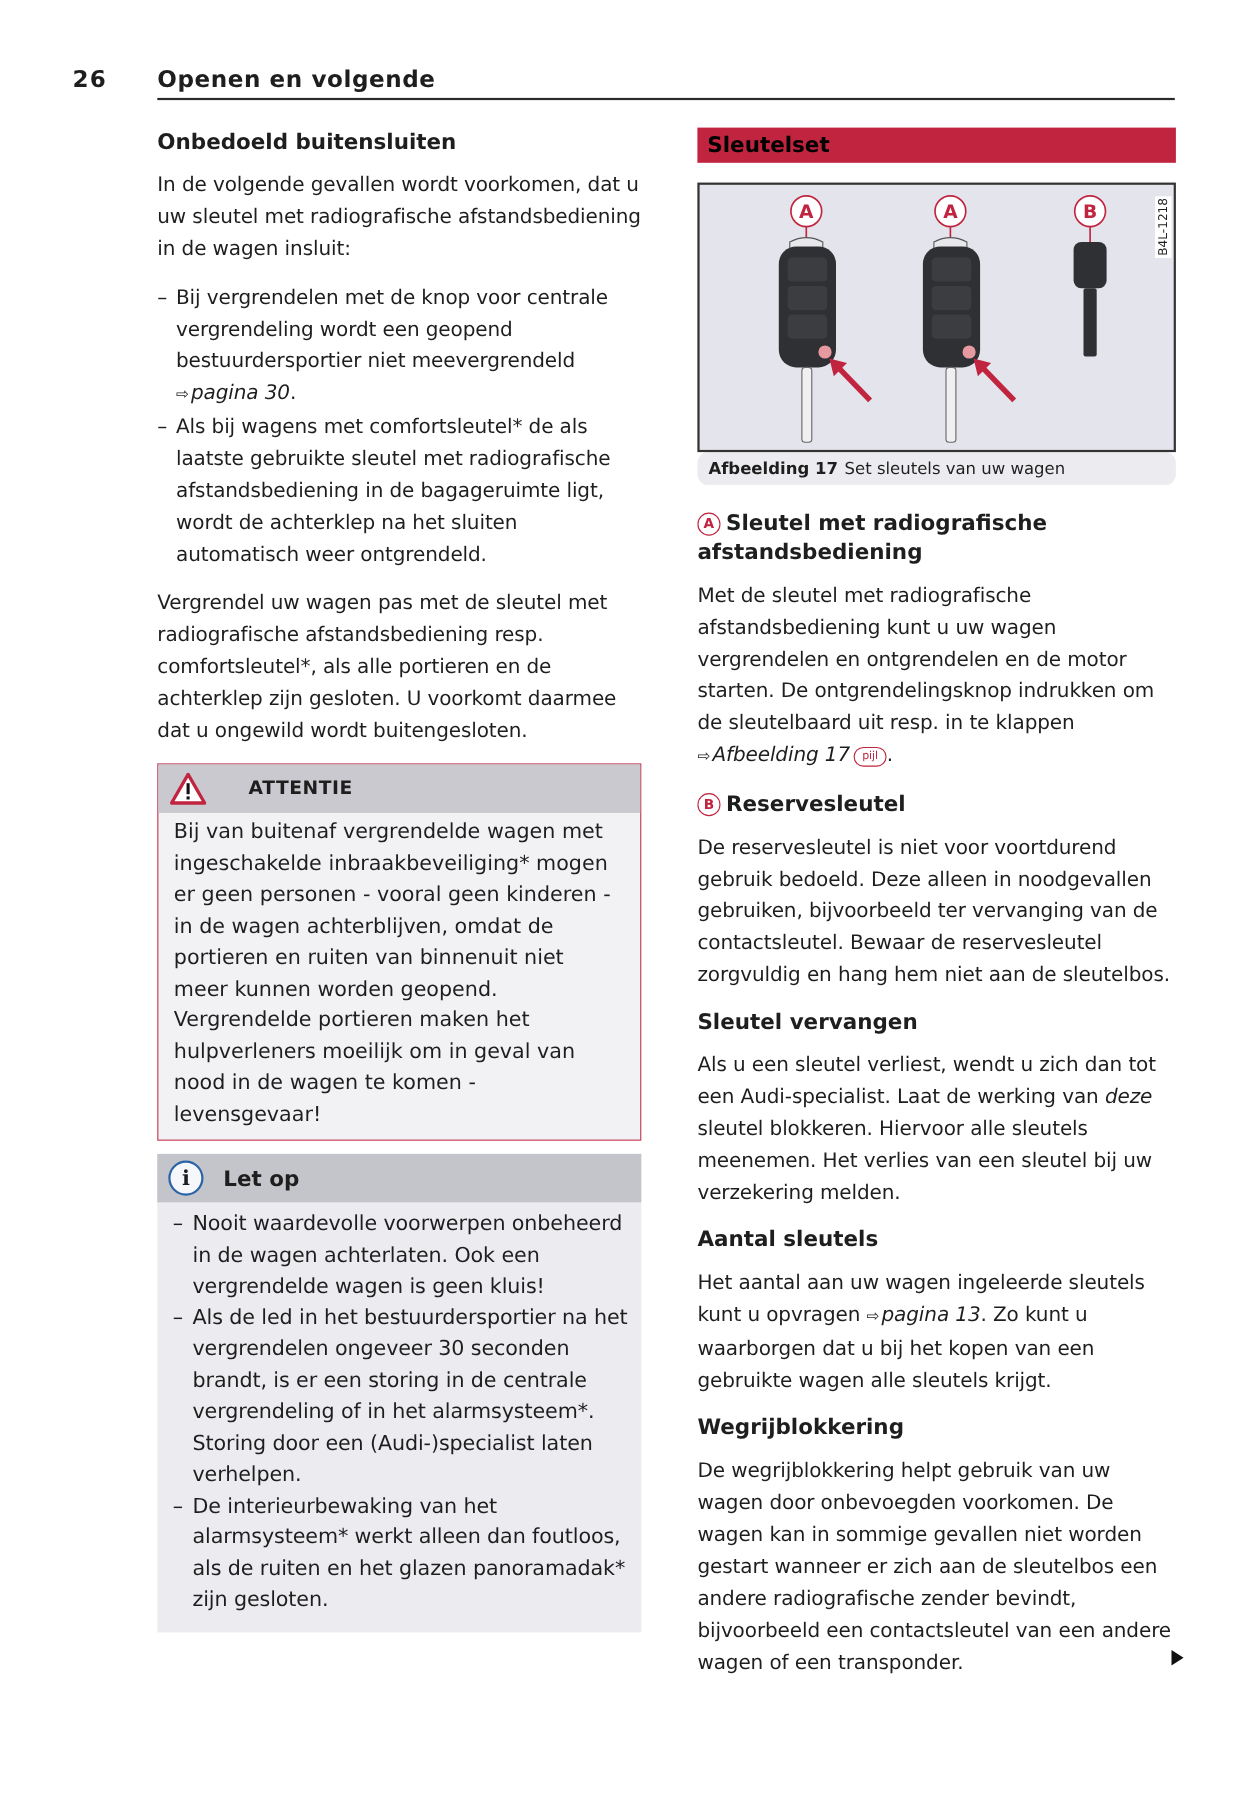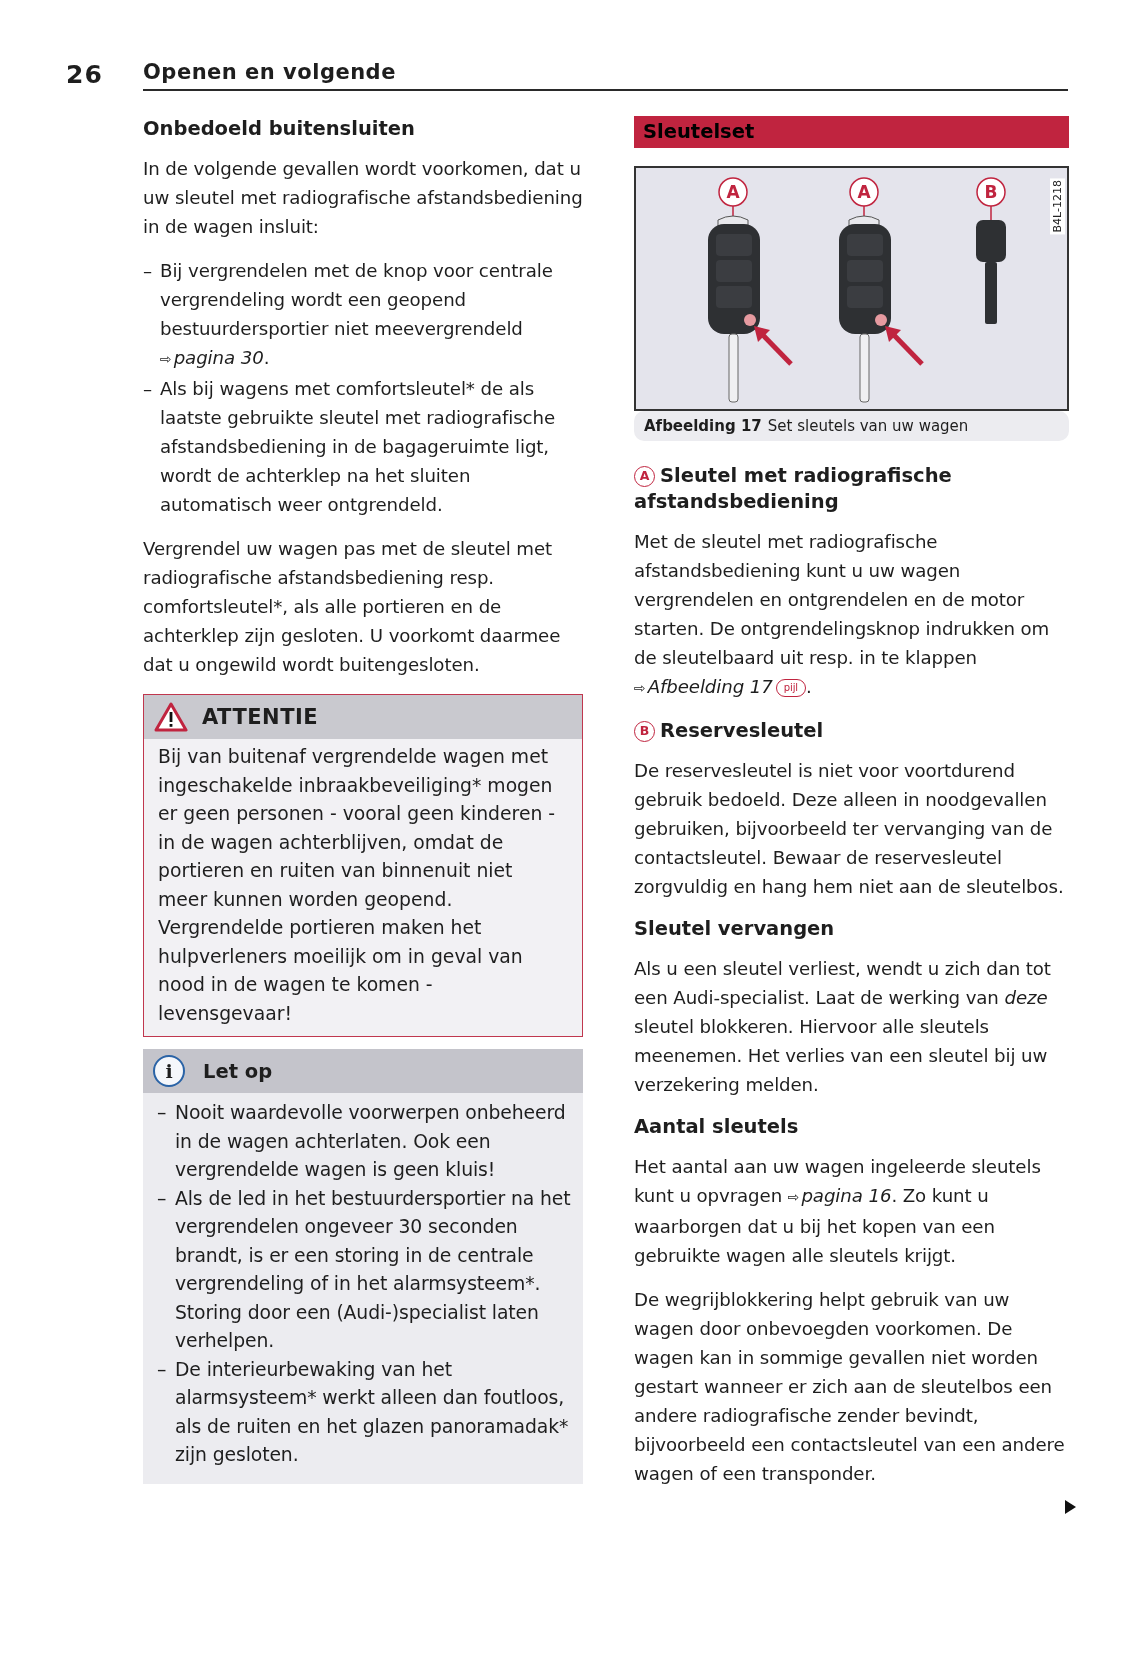--- a/index.html
+++ b/index.html
@@ -1,40 +1,40 @@
 <!DOCTYPE html>
 <html><head>
 <meta charset="utf-8">
 <style>
   * { box-sizing: border-box; margin: 0; padding: 0; }
   html, body { width: 1142px; height: 1654px; background: #ffffff; }
   body { position: relative; font-family: "DejaVu Sans", sans-serif; color: #1e1e1e; overflow: hidden; }
 
-  .page-number { position: absolute; left: 66px; top: 60px; font-size: 25px; font-weight: bold; letter-spacing: 1px; }
+  .page-number { position: absolute; left: 66px; top: 60px; font-size: 21px; font-weight: bold; letter-spacing: 1px; }
   .running-title { position: absolute; left: 143px; top: 60px; font-size: 21px; font-weight: bold; letter-spacing: 0.5px; }
   .header-rule { position: absolute; left: 143px; top: 89px; width: 925px; height: 2px; background: #2a2a2a; }
 
   .col { position: absolute; top: 116px; }
   .col-left { left: 143px; width: 440px; }
   .col-right { left: 634px; width: 435px; }
 
   .h2 { font-size: 19.5px; font-weight: bold; line-height: 26px; margin-bottom: 12px; }
   .p { font-size: 18.2px; line-height: 29px; margin-bottom: 15px; letter-spacing: -0.1px; }
   .ital { font-style: italic; }
   .arrow-ref { font-size: 14px; margin-right: 2px; }
 
   ul.dash { list-style: none; margin-bottom: 15px; }
   ul.dash li { position: relative; padding-left: 17px; font-size: 18.2px; line-height: 29px; letter-spacing: -0.1px; }
   ul.dash li::before { content: "–"; position: absolute; left: 0; top: 0; }
 
   
   .warn-box { border: 1.5px solid #c0374e; background: #f2f1f4; margin-top: 14px; }
   .warn-head { background: #c9c9cf; height: 44px; display: flex; align-items: center; padding-left: 10px; }
   .warn-head .tri { width: 34px; height: 30px; margin-right: 14px; }
-  .warn-title { font-size: 21px; font-weight: bold; letter-spacing: 0.5px; }
+  .warn-title { font-size: 17px; font-weight: bold; letter-spacing: 0.5px; margin-left: 24px; }
   .warn-body { padding: 4px 22px 8px 14px; font-size: 18.8px; line-height: 28.5px; }
 
   
   .note-box { background: #ececf0; margin-top: 12px; }
   .note-head { background: #c4c4cb; height: 44px; display: flex; align-items: center; padding-left: 10px; }
   .note-head .info { width: 32px; height: 32px; border-radius: 50%; border: 2.5px solid #2a63a6; background: #f5f7fb; display: flex; align-items: center; justify-content: center; font-family: "DejaVu Serif", serif; font-weight: bold; font-size: 19px; color: #1e1e1e; margin-right: 18px; }
   .note-title { font-size: 19.5px; font-weight: bold; }
   .note-body { padding: 6px 12px 14px 14px; }
   .note-body ul.dash { margin-bottom: 0; }
   .note-body ul.dash li { font-size: 18.8px; line-height: 28.5px; padding-left: 18px; }
@@ -147,18 +147,19 @@
   <div class="h2 rh2"><span class="circ">A</span><span>Sleutel met radiografische afstandsbediening</span></div>
   <div class="p"><span>Met de sleutel met radiografische afstandsbediening kunt u uw wagen vergrendelen en ontgrendelen en de motor starten. De ontgrendelingsknop indrukken om de sleutelbaard uit resp. in te klappen </span><span class="arrow-ref">⇨</span><span class="ital">Afbeelding 17</span><span class="pill">pijl</span><span>.</span></div>
 
   <div class="h2"><span class="circ">B</span><span>Reservesleutel</span></div>
   <div class="p">De reservesleutel is niet voor voortdurend gebruik bedoeld. Deze alleen in noodgevallen gebruiken, bijvoorbeeld ter vervanging van de contactsleutel. Bewaar de reservesleutel zorgvuldig en hang hem niet aan de sleutelbos.</div>
 
   <div class="h2">Sleutel vervangen</div>
   <div class="p"><span>Als u een sleutel verliest, wendt u zich dan tot een Audi-specialist. Laat de werking van </span><span class="ital">deze</span><span> sleutel blokkeren. Hiervoor alle sleutels meenemen. Het verlies van een sleutel bij uw verzekering melden.</span></div>
 
   <div class="h2">Aantal sleutels</div>
-  <div class="p"><span>Het aantal aan uw wagen ingeleerde sleutels kunt u opvragen </span><span class="arrow-ref">⇨</span><span class="ital">pagina 16</span><span>. Zo kunt u waarborgen dat u bij het kopen van een gebruikte wagen alle sleutels krijgt.</span></div>
+  <div class="p"><span>Het aantal aan uw wagen ingeleerde sleutels kunt u opvragen </span><span class="arrow-ref">⇨</span><span class="ital">pagina 13</span><span>. Zo kunt u waarborgen dat u bij het kopen van een gebruikte wagen alle sleutels krijgt.</span></div>
 
+  <div class="h2">Wegrijblokkering</div>
   <div class="p">De wegrijblokkering helpt gebruik van uw wagen door onbevoegden voorkomen. De wagen kan in sommige gevallen niet worden gestart wanneer er zich aan de sleutelbos een andere radiografische zender bevindt, bijvoorbeeld een contactsleutel van een andere wagen of een transponder.</div>
 </div>
 
 <div class="cont-arrow"></div>
 
 </body></html>

